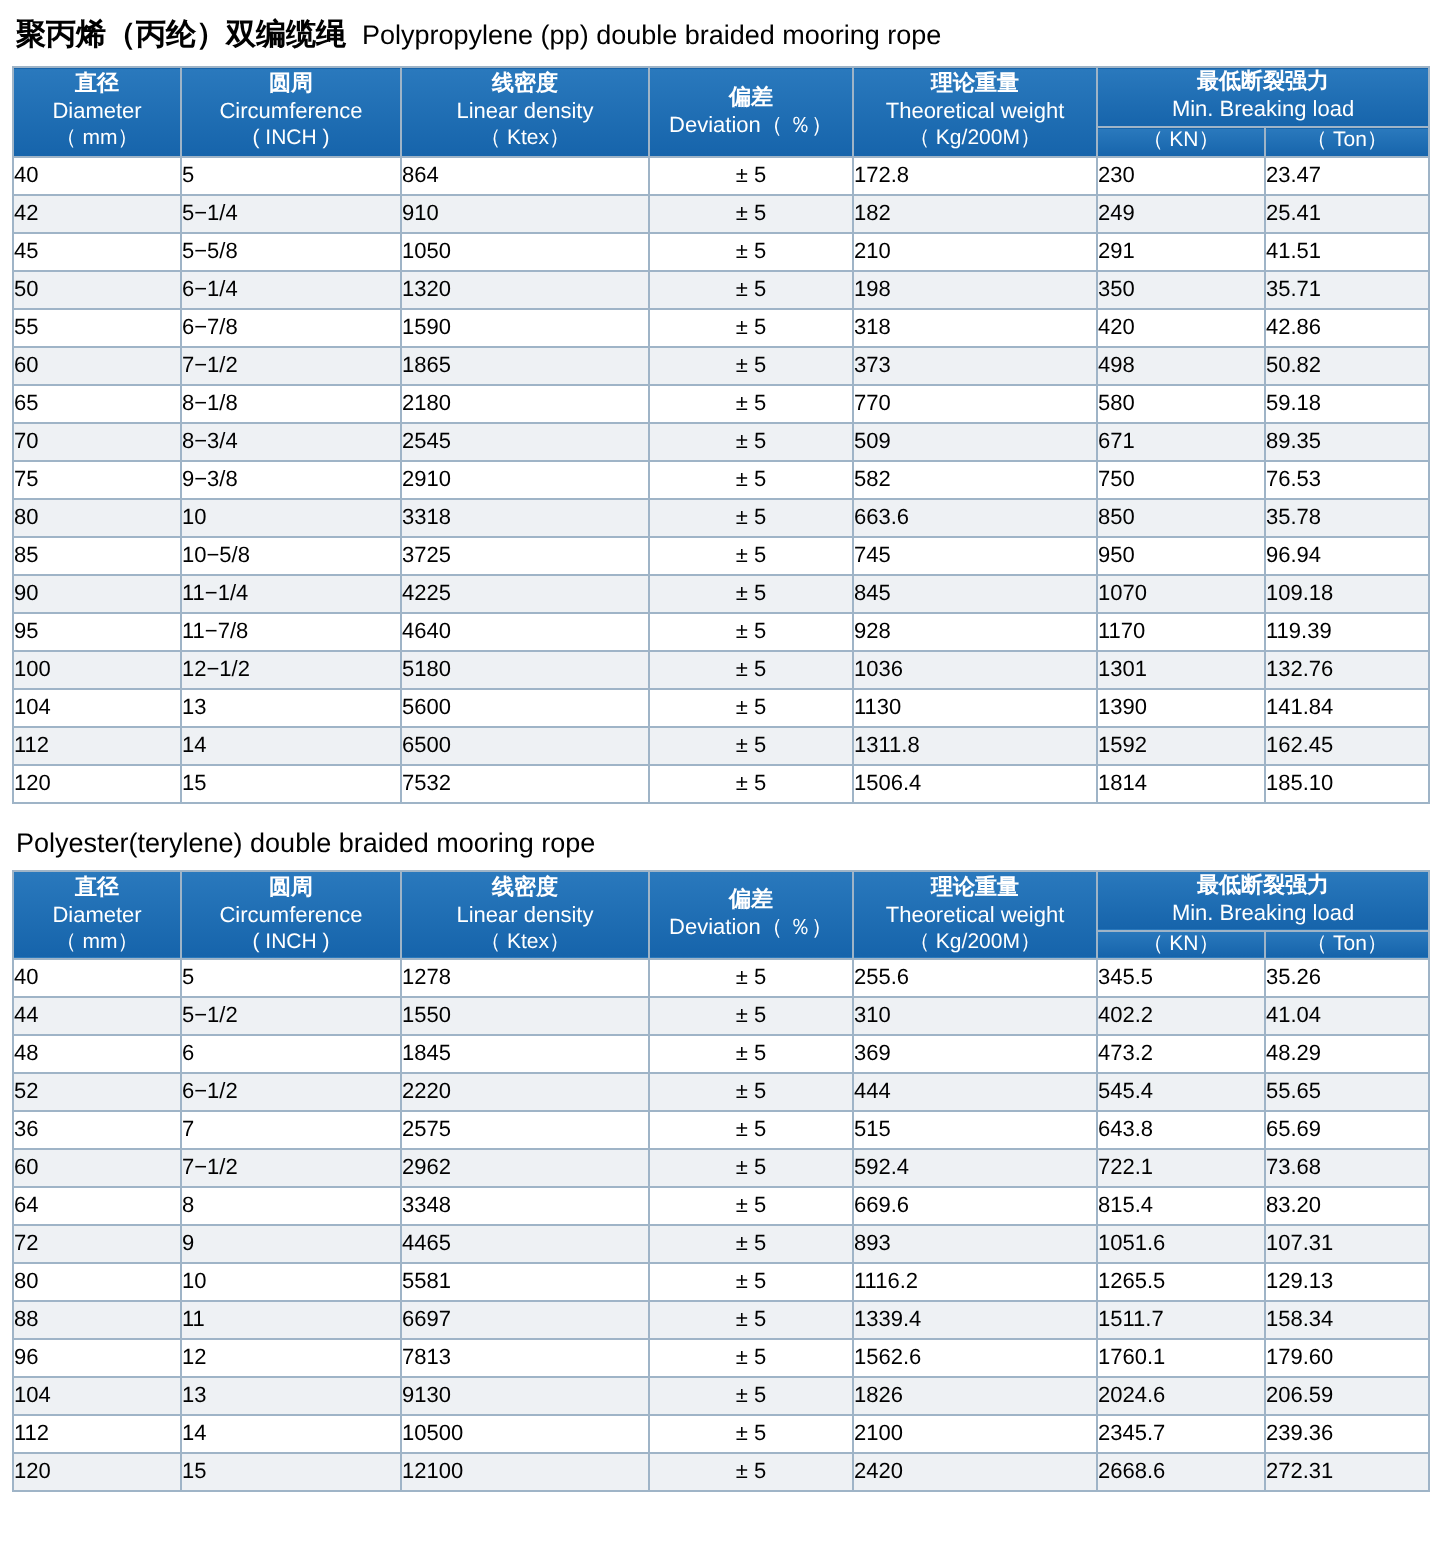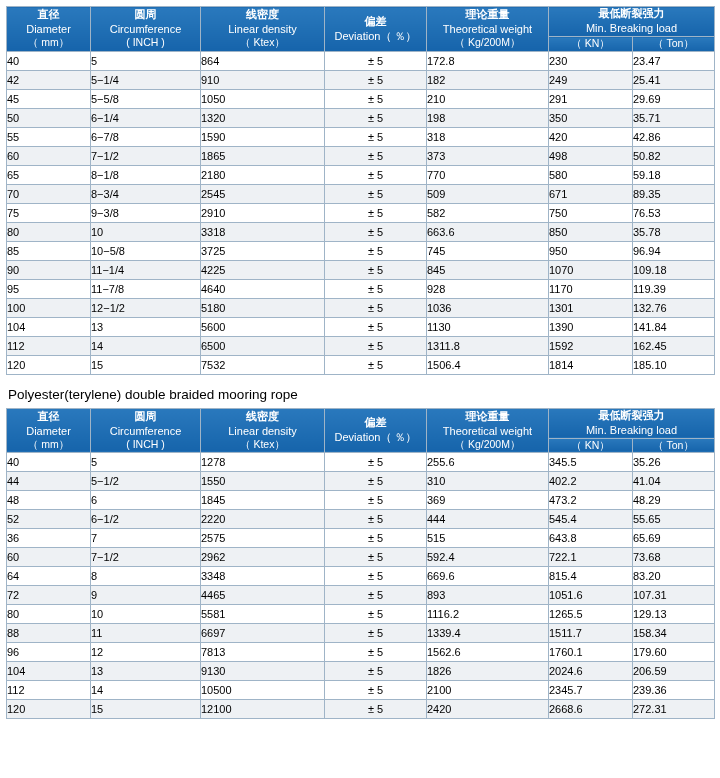--- a/index.html
+++ b/index.html
@@ -94,20 +94,24 @@
   .col-wt  { width: 122px; }
   .col-kn  { width: 84px; }
   .col-ton { width: 82px; }
 </style>
 </head>
 <body>
 
 <div class="page">
 
   <div class="section">
+    <div class="section-title">
+      <span class="title-cn">聚丙烯（丙纶）双编缆绳</span>
+      <span class="title-en">Polypropylene (pp) double braided mooring rope</span>
+    </div>
     <table class="spec">
       <colgroup>
         <col class="col-dia">
           <col class="col-cir">
           <col class="col-den">
           <col class="col-dev">
           <col class="col-wt">
           <col class="col-kn">
           <col class="col-ton">
       </colgroup>
@@ -170,21 +174,21 @@
             <td class="l pad-left">249</td>
             <td class="l pad-left">25.41</td>
           </tr>
           <tr class="even">
             <td class="l pad-left">45</td>
             <td class="l pad-left">5−5/8</td>
             <td class="l pad-left">1050</td>
             <td class="c">± 5</td>
             <td class="l pad-left">210</td>
             <td class="l pad-left">291</td>
-            <td class="l pad-left">29.69</td>
+            <td class="l pad-left">41.51</td>
           </tr>
           <tr class="odd">
             <td class="l pad-left">50</td>
             <td class="l pad-left">6−1/4</td>
             <td class="l pad-left">1320</td>
             <td class="c">± 5</td>
             <td class="l pad-left">198</td>
             <td class="l pad-left">350</td>
             <td class="l pad-left">35.71</td>
           </tr>

